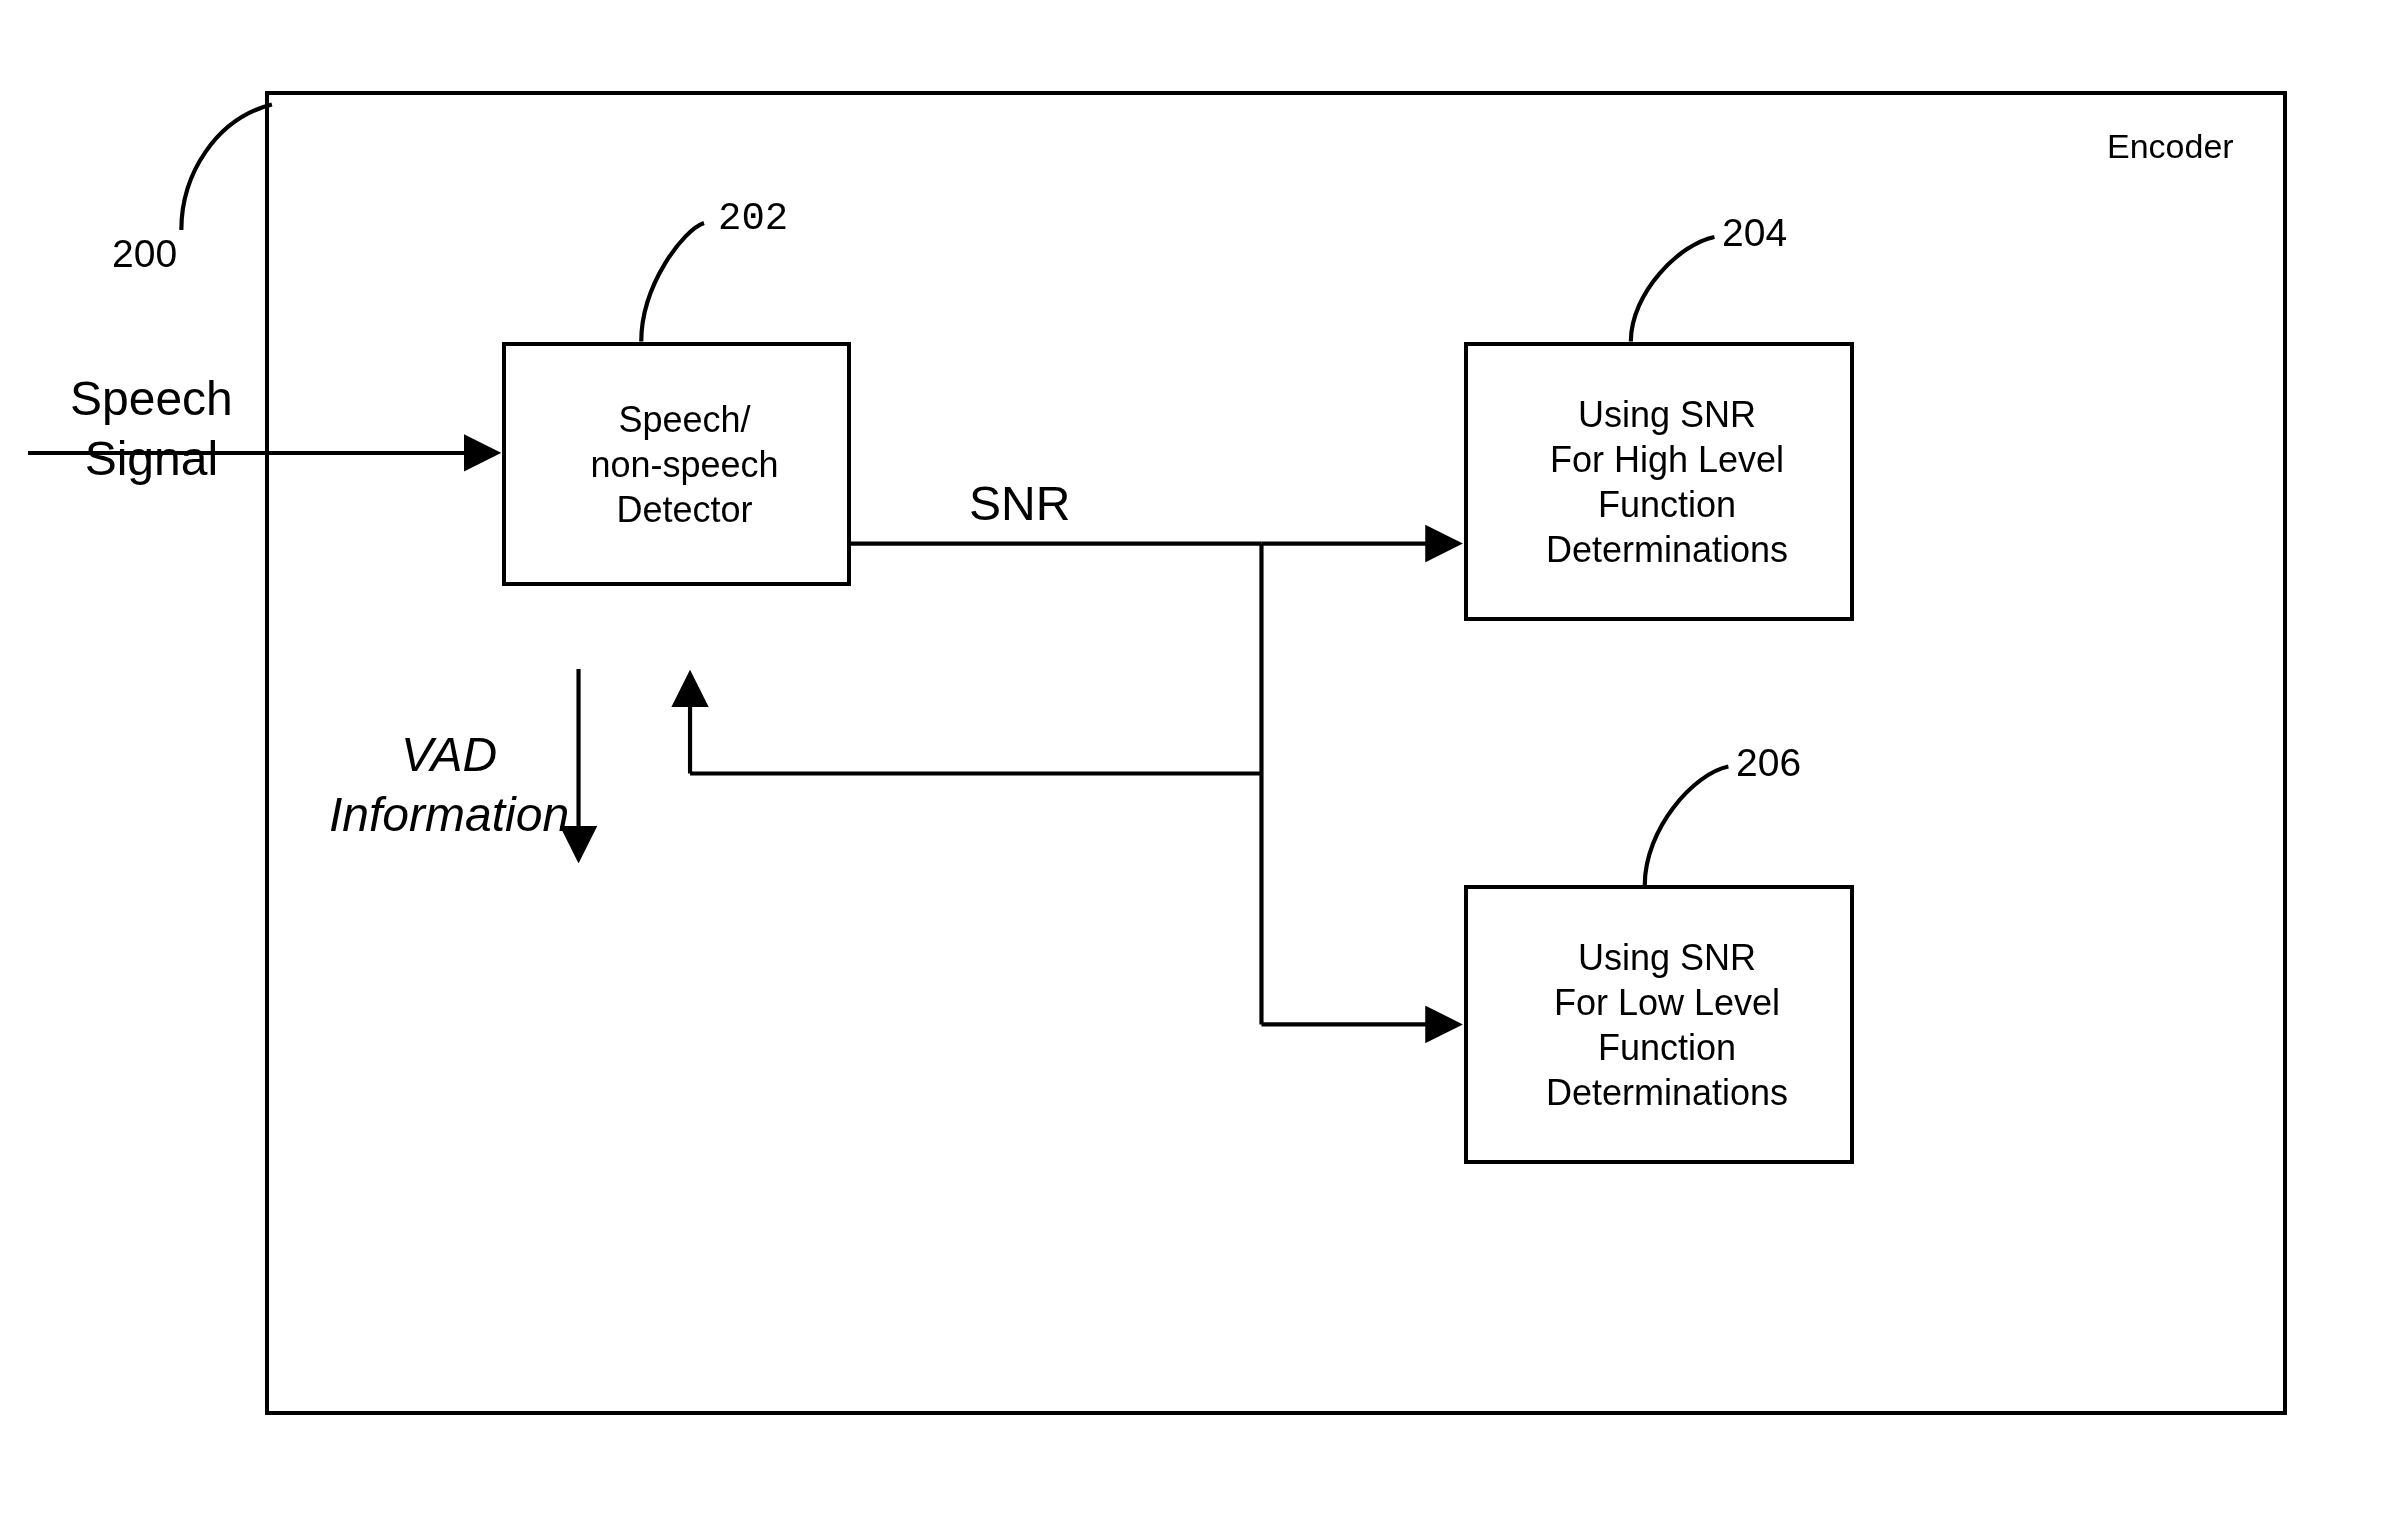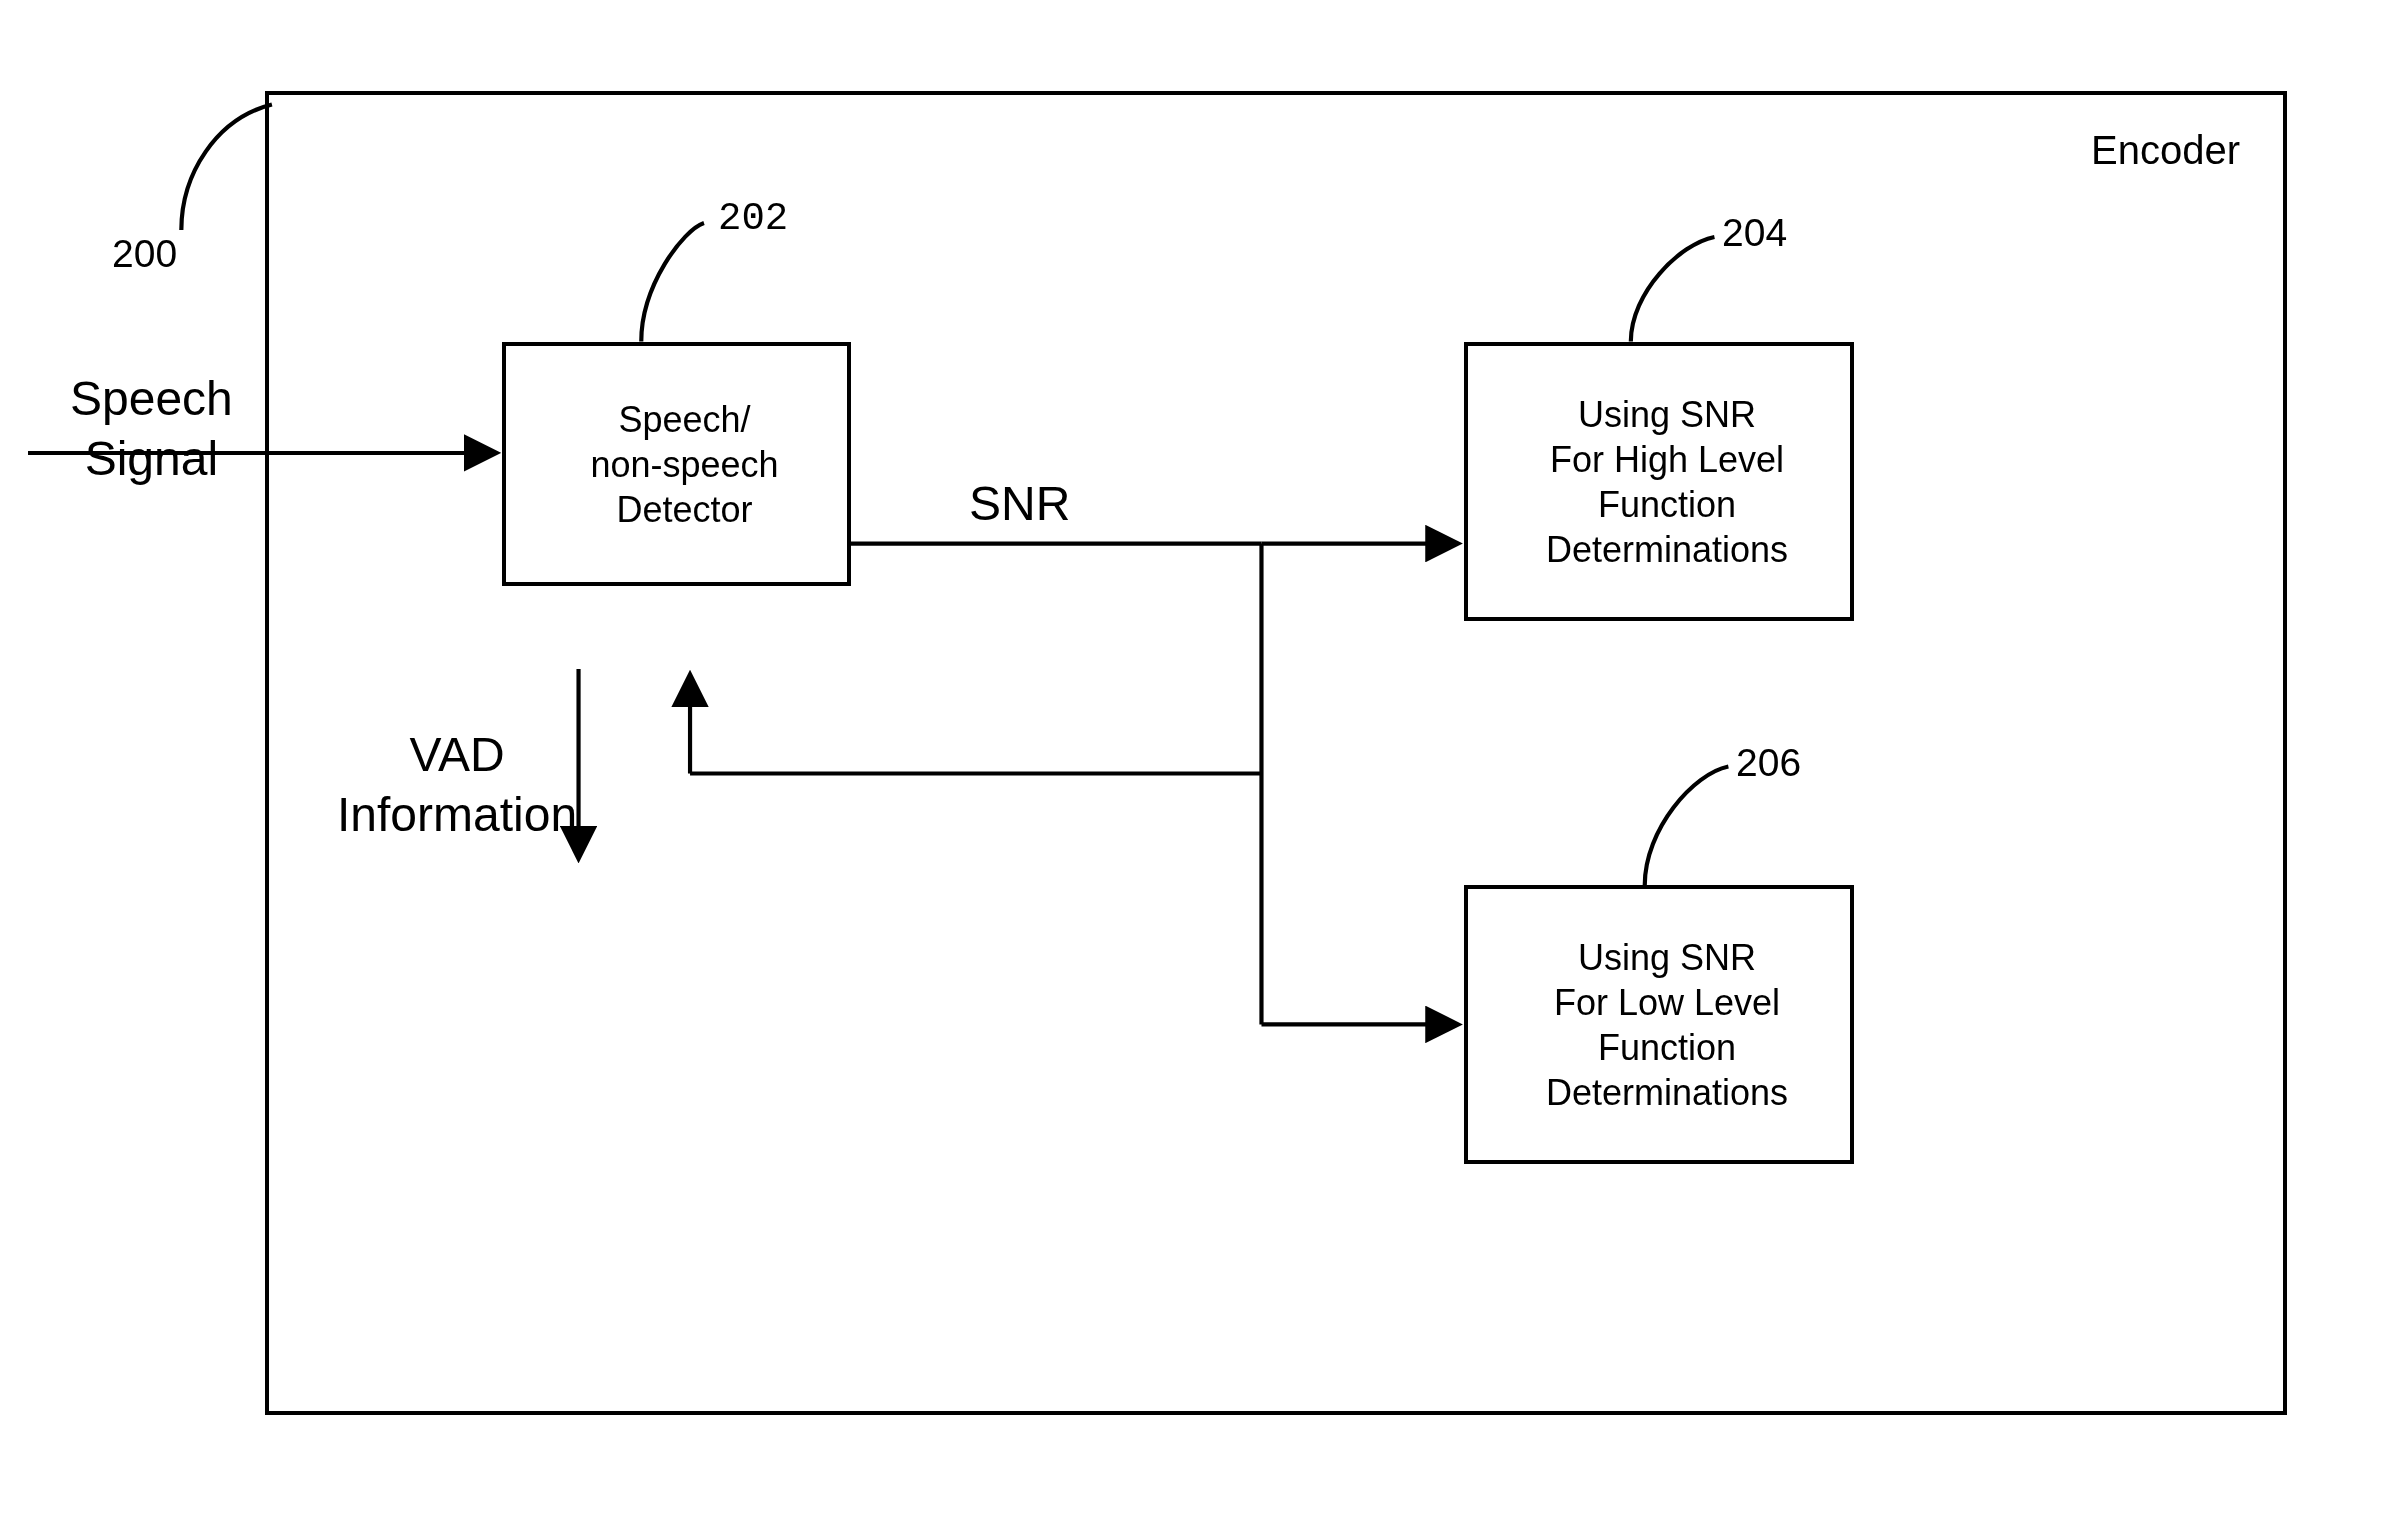--- a/index.html
+++ b/index.html
@@ -38,21 +38,21 @@
     white-space: pre;
   }
   svg.overlay {
     position: absolute;
     left: 0;
     top: 0;
     width: 2401px;
     height: 1515px;
     overflow: visible;
   }
-  .fs-title { font-size: 40px; }
+  .fs-title { font-size: 34px; margin-left: 16px; }
   .fs-num   { font-size: 39px; }
   .fs-text  { font-size: 48px; }
   .fs-block { font-size: 36px; }
 </style>
 </head>
 <body>
 
 <div class="encoder-box" style="left:265px; top:91px; width:2022px; height:1324px;"></div>
 
 <div class="label fs-title" style="left:2091px; top:125px;">Encoder</div>
@@ -75,21 +75,21 @@
 For Low Level
 Function
 Determinations</div>
 </div>
 
 <div class="label fs-text" style="left:70px; top:369px;">Speech
 Signal</div>
 
 <div class="label fs-text" style="left:969px; top:474px;text-align:center;">SNR</div>
 
-<div class="label fs-text" style="left:337px; top:725px; ">VAD
+<div class="label fs-text" style="left:329px; top:725px; font-style:italic;">VAD
 Information</div>
 
 <div class="label fs-num" style="left:112px; top:230px;">200</div>
 
 <div class="label fs-num" style="left:718px; top:195px;font-family:Liberation Mono, monospace;">202</div>
 
 <div class="label fs-num" style="left:1722px; top:209px;">204</div>
 
 <div class="label fs-num" style="left:1736px; top:739px;">206</div>
 

